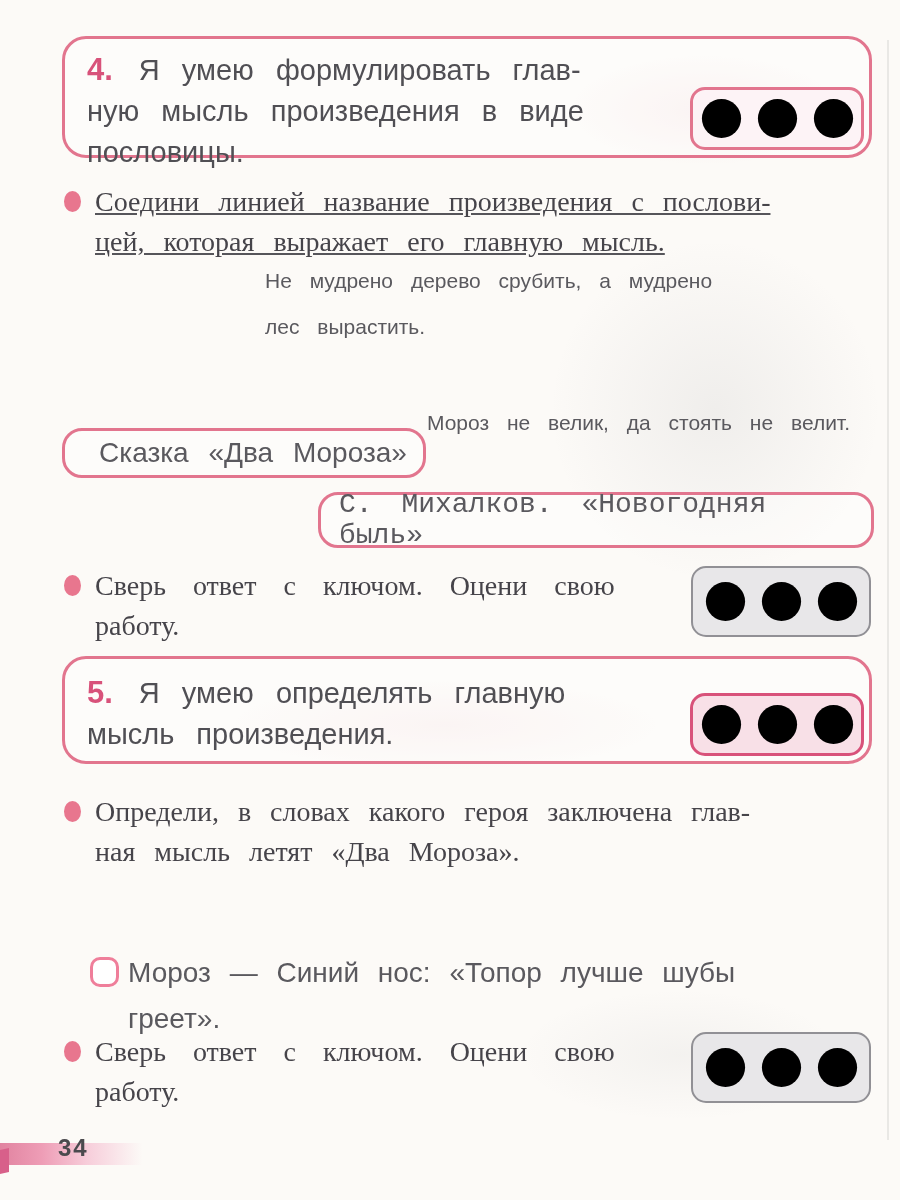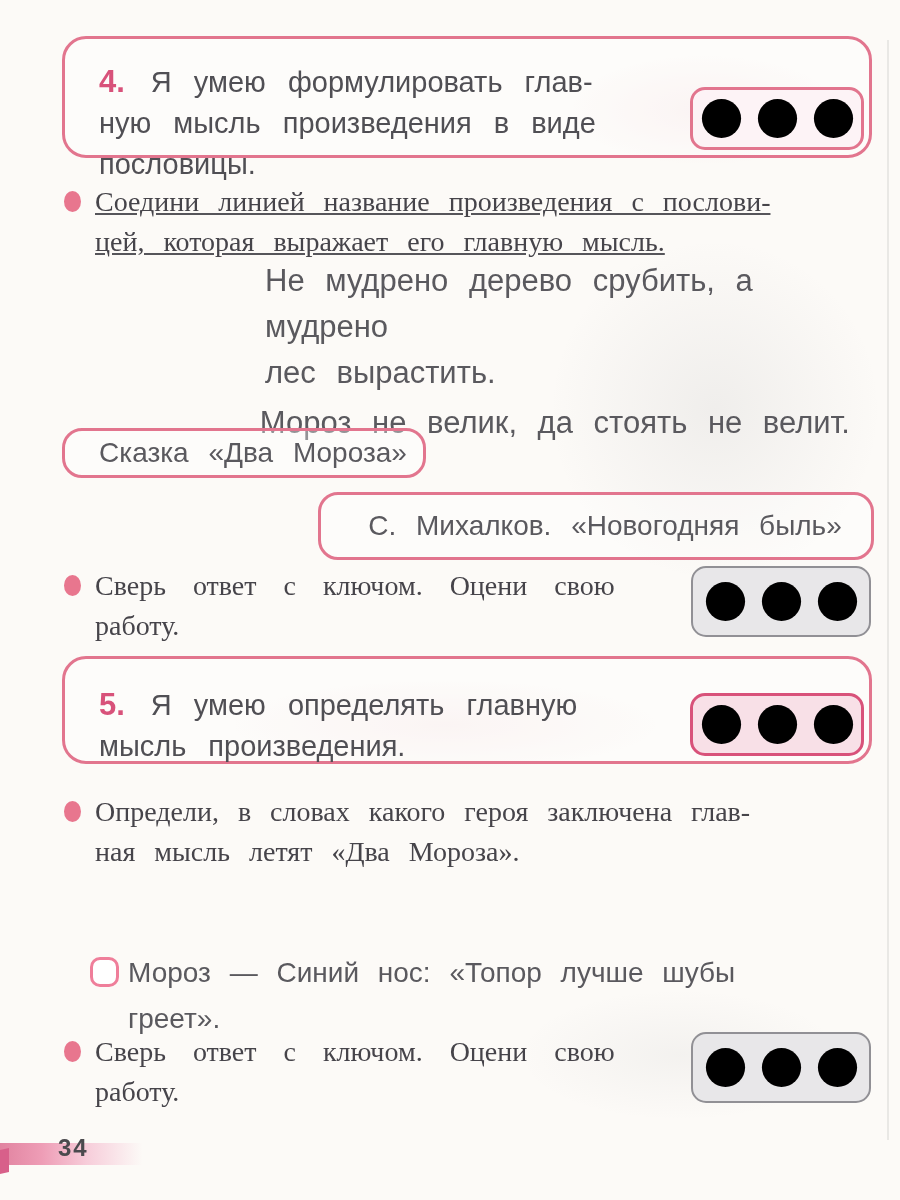--- a/index.html
+++ b/index.html
@@ -19,21 +19,21 @@
   .g4{left:520px;top:990px;width:320px;height:130px;
       background:radial-gradient(closest-side,rgba(130,130,135,0.07),transparent);}
   .scan-edge{position:absolute;right:11px;top:40px;width:2px;height:1100px;
       background:rgba(150,148,152,0.18);}
 
   
   .task-box{position:absolute;left:62px;width:810px;box-sizing:border-box;
       border:3px solid #e2758e;border-radius:24px;background:rgba(255,255,255,0.35);}
   #task4-box{top:36px;height:122px;padding:10px 16px 8px 22px;}
   #task5-box{top:656px;height:108px;padding:13px 16px 24px 22px;}
-  .task-text{margin:12px;font-size:29px;line-height:41px;color:#504f54;
+  .task-text{margin:0;font-size:29px;line-height:41px;color:#504f54;
       word-spacing:14px;width:620px;}
   .task-number{font-weight:bold;font-size:31px;color:#d8527a;margin-right:26px;}
   .task-statement{white-space:pre-line;}
 
   
   .rating{box-sizing:border-box;display:flex;align-items:center;justify-content:center;
       gap:9px;border-radius:15px;}
   .rating.inbox{position:absolute;right:5px;bottom:5px;width:174px;height:63px;}
   .rating.pink{border:3px solid #e2758e;color:#d8527a;background:#fdf3f6;}
   .rating.pink5{border:3px solid #d8527a;color:#d8527a;background:#f8e0e7;}
@@ -44,32 +44,32 @@
   
   .bullet-row{position:absolute;left:62px;width:812px;display:flex;align-items:flex-start;}
   .bullet-dot{flex:0 0 auto;width:17px;height:21px;border-radius:50%;
       background:#e8768e;margin:9px 14px 0 2px;}
   .serif-text{margin:0;font-family:"Liberation Serif",serif;font-size:28px;
       line-height:40px;color:#46444a;word-spacing:12px;white-space:pre-line;flex:1;}
   #bullet1{top:182px;text-decoration:underline;}
   #bullet2{top:792px;}
 
   
-  .proverb{position:absolute;margin:0;font-size:31px;line-height:46px;
+  .proverb{position:absolute;margin:0;font-size:21px;line-height:46px;
       color:#5a595e;word-spacing:12px;white-space:pre-line;}
   #proverb1{left:265px;top:258px;width:600px;}
   #proverb2{left:62px;top:331px;width:780px;text-align:right;}
   #proverb3{left:62px;top:376px;width:788px;text-align:right;margin-top:24px;}
 
   
   .title-box{position:absolute;box-sizing:border-box;border:3px solid #e2758e;
       border-radius:20px;display:flex;align-items:center;justify-content:center;
       font-size:28px;color:#5a595e;word-spacing:12px;background:rgba(255,255,255,0.35);padding-left:18px;}
   #title1{left:62px;top:428px;width:364px;height:50px;}
-  #title2{left:318px;top:492px;width:556px;height:68px;}
+  #title2{left:318px;top:492px;width:556px;height:56px;font-family:Liberation Mono, monospace;}
 
   
   .check-row{position:absolute;left:62px;width:812px;display:flex;align-items:flex-start;}
   .check-row .serif-text{word-spacing:20px;max-width:596px;}
   #check1{top:566px;}
   #check2{top:1032px;}
 
   
   .option{position:absolute;left:62px;width:812px;box-sizing:border-box;
       padding-left:66px;}

